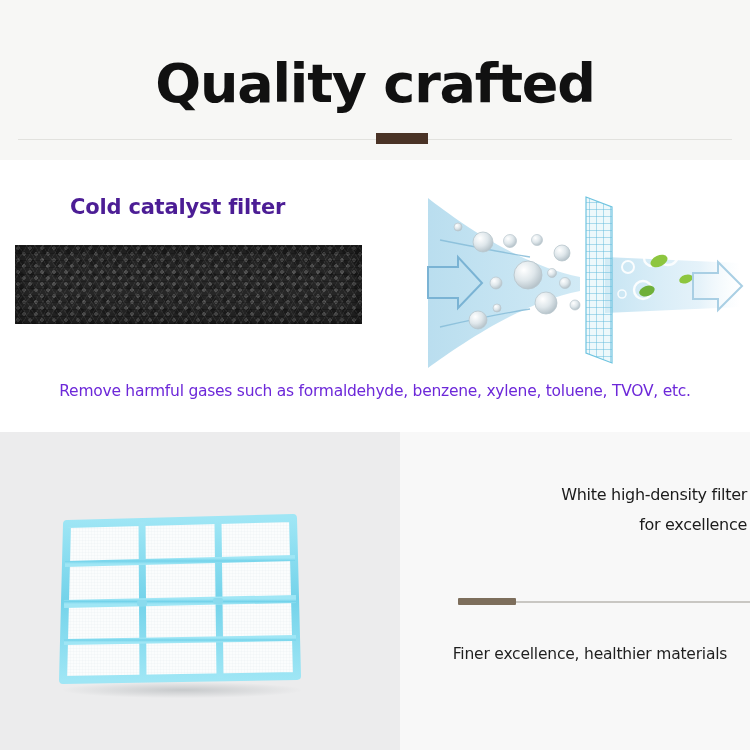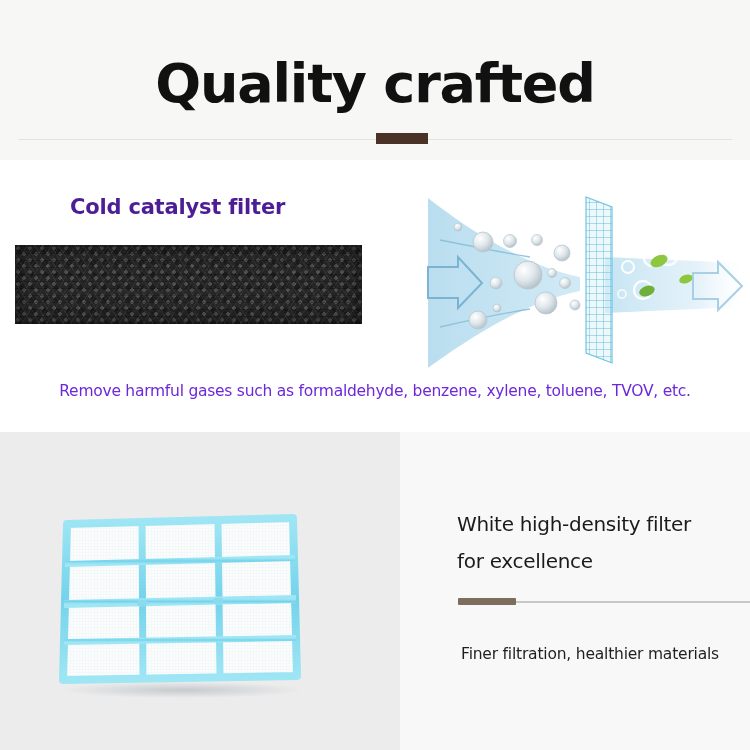--- a/index.html
+++ b/index.html
@@ -142,28 +142,29 @@
   }
   .filter-shadow {
     position: absolute;
     left: 8px; top: 178px;
     width: 238px; height: 16px;
     background: radial-gradient(ellipse at 50% 50%, rgba(120,128,132,0.32) 0%, rgba(120,128,132,0) 72%);
   }
 
   .rt-heading {
     position: absolute;
-    left: 57px; top: 74px;
+    left: 57px; top: 48px;
     width: 290px;
     font-family: "DejaVu Sans", sans-serif;
-    font-size: 20px;
+    font-size: 16px;
     font-weight: 500;
     color: #1b1b1b;
     line-height: 1.85;
     letter-spacing: -0.3px;
+    text-align: right;
   }
   .rt-rule {
     position: absolute;
     left: 58px; top: 169px;
     width: 292px; height: 1.5px;
     background: #c9c7c3;
   }
   .rt-rule-accent {
     position: absolute;
     left: 58px; top: 166px;
@@ -303,17 +304,17 @@
       </div>
     </div>
 
     <div class="bottom-right">
       <div class="rt-heading">
         <div>White high-density filter</div>
         <div>for excellence</div>
       </div>
       <div class="rt-rule"></div>
       <div class="rt-rule-accent"></div>
-      <div class="rt-caption">Finer filtration, healthier materials</div>
+      <div class="rt-caption">Finer excellence, healthier materials</div>
     </div>
 
   </div>
 </div>
 
 </body></html>

